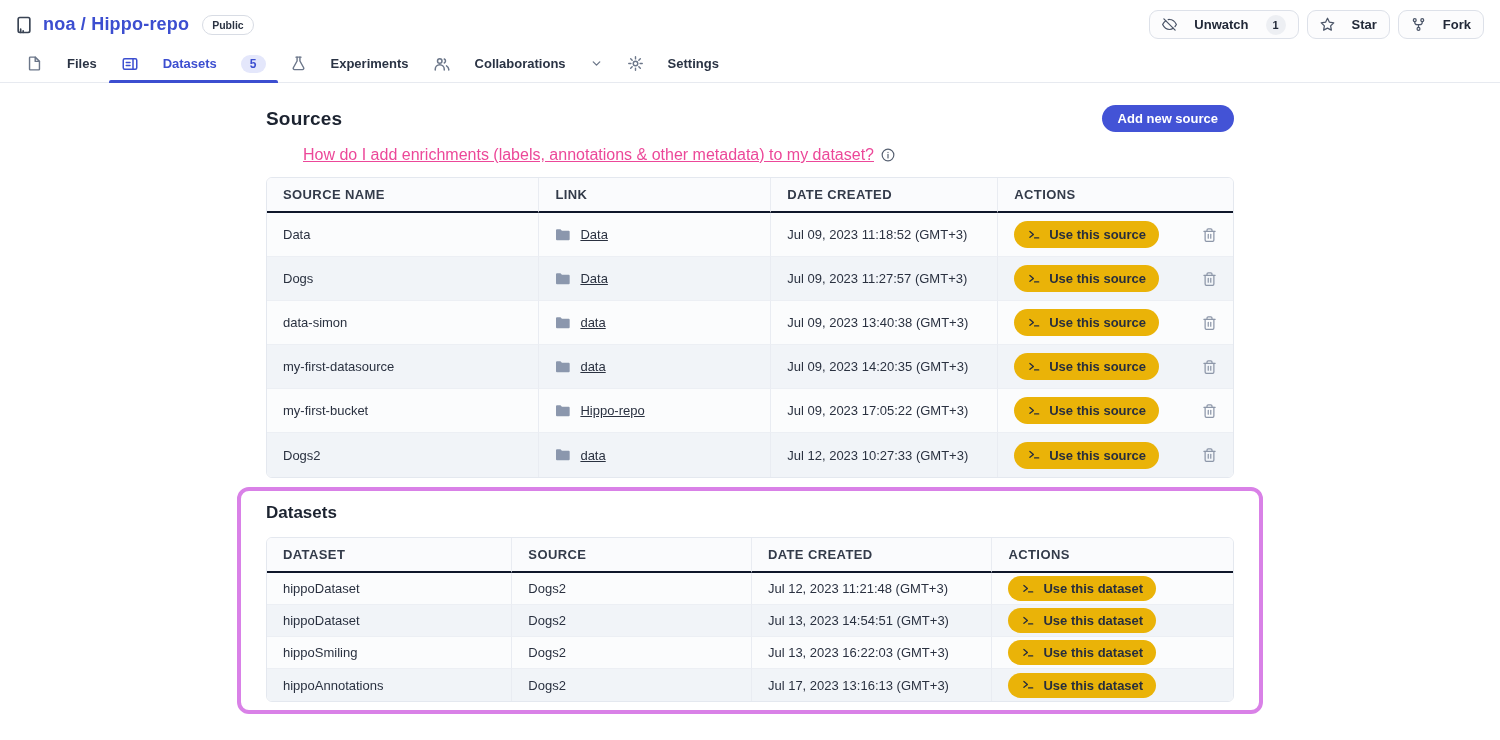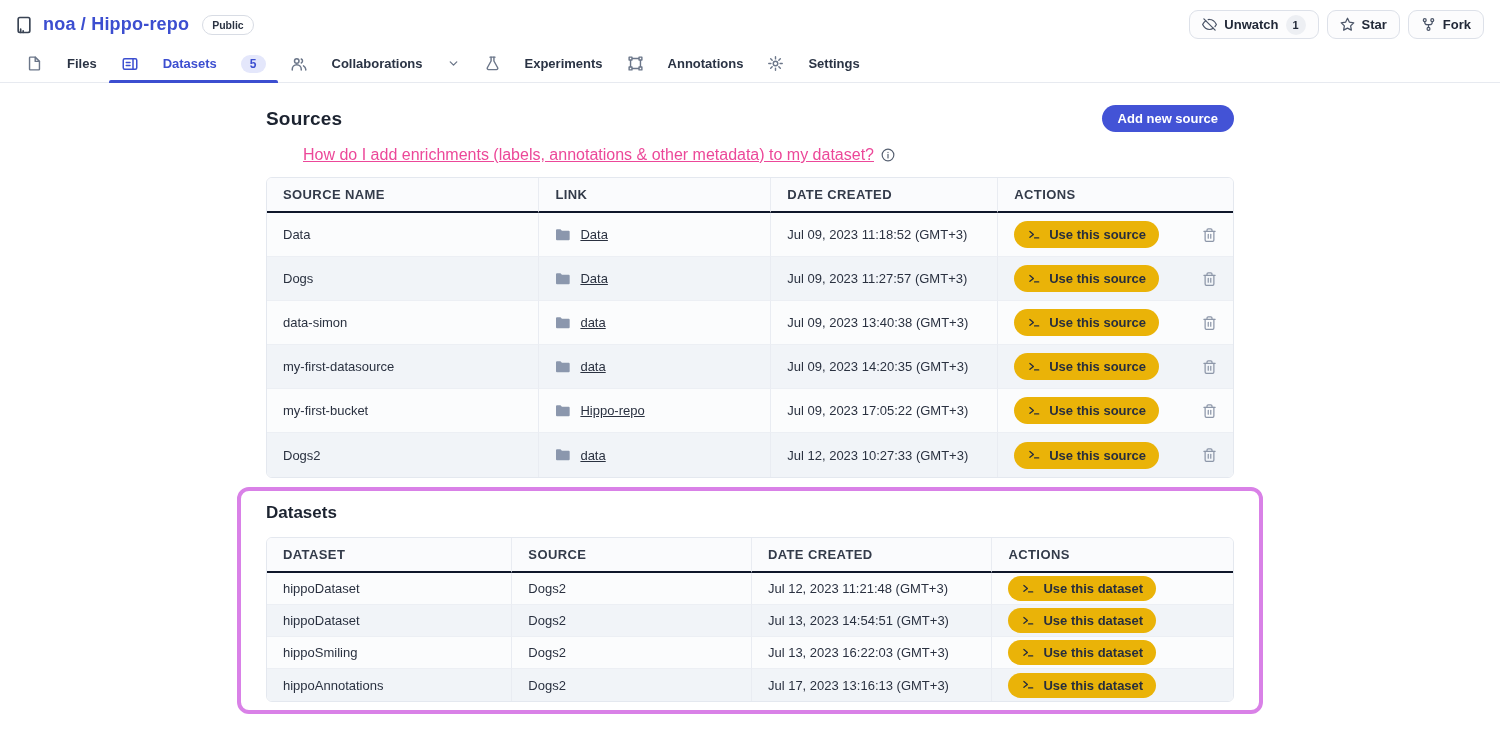--- a/index.html
+++ b/index.html
@@ -7,21 +7,21 @@
     font-family:"Liberation Sans","DejaVu Sans",sans-serif; color:#242c3b; }
   svg { display:block; }
 
   
   .topbar { display:flex; justify-content:space-between; align-items:center; padding:10px 16px 6px 14px; }
   .repo-title { display:flex; align-items:center; gap:9px; }
   .repo-name { font-size:18px; font-weight:700; color:#3c4ed0; letter-spacing:.2px; }
   .visibility-badge { margin-left:4px; font-size:10.5px; font-weight:600; color:#2b3342;
     border:1px solid #d8dce4; border-radius:10px; padding:3px 9px; background:#fff; }
   .topbar-actions { display:flex; gap:8px; }
-  .top-btn { display:inline-flex; align-items:center; gap:7px; height:29px; padding:0 12px;
+  .top-btn { display:inline-flex; align-items:center; gap:17px; height:29px; padding:0 12px;
     border:1px solid #dde1e9; border-radius:9px; background:#fcfcfd; font-size:13px;
     font-weight:700; color:#222938; cursor:pointer; font-family:inherit; }
   .count-badge { min-width:20px; height:20px; border-radius:50%; background:#edeff3;
     display:inline-flex; align-items:center; justify-content:center; font-size:11px; font-weight:700; }
 
   
   .tabbar { display:flex; padding:0 14px; border-bottom:1px solid #e7eaf0; height:38px; }
   .tab { position:relative; display:flex; align-items:center; gap:24px; padding:0 12px;
     font-size:13px; font-weight:600; color:#2a3344; cursor:pointer; }
   .tab .t-icon { color:#6b7689; }
@@ -135,53 +135,41 @@
           <line x1="7" y1="10" x2="12" y2="10"></line>
           <line x1="7" y1="14" x2="12" y2="14"></line>
           <line x1="16" y1="5" x2="16" y2="19"></line>
         </svg>
     </span>
     <span>Datasets</span>
     <span class="tab-badge">5</span>
   </div>
   <div class="tab">
     <span class="t-icon">
+      <svg width="17" height="17" viewBox="0 0 24 24" fill="none" stroke="currentColor" stroke-width="2" stroke-linecap="round" stroke-linejoin="round">
+          <path d="M10 3v5.5L4.7 18a1.8 1.8 0 0 0 1.6 2.6h11.4a1.8 1.8 0 0 0 1.6-2.6L14 8.5V3"></path>
+          <line x1="8.5" y1="3" x2="15.5" y2="3"></line>
+        </svg>
+    </span>
+    <span>Experiments</span>
+  </div>
+  <div class="tab">
+    <span class="t-icon">
       <svg width="18" height="18" viewBox="0 0 24 24" fill="none" stroke="currentColor" stroke-width="2" stroke-linecap="round" stroke-linejoin="round">
           <circle cx="9" cy="8" r="3"></circle>
           <path d="M3 20v-1a6 6 0 0 1 12 0v1"></path>
           <path d="M15 5.3a3 3 0 0 1 0 5.4M18 14.4a6 6 0 0 1 3 4.6v1"></path>
         </svg>
     </span>
     <span>Collaborations</span>
     <span>
       <svg width="13" height="13" viewBox="0 0 24 24" fill="none" stroke="#6b7689" stroke-width="2.4" stroke-linecap="round" stroke-linejoin="round">
           <polyline points="6 9 12 15 18 9"></polyline>
         </svg>
     </span>
-  </div>
-  <div class="tab">
-    <span class="t-icon">
-      <svg width="17" height="17" viewBox="0 0 24 24" fill="none" stroke="currentColor" stroke-width="2" stroke-linecap="round" stroke-linejoin="round">
-          <path d="M10 3v5.5L4.7 18a1.8 1.8 0 0 0 1.6 2.6h11.4a1.8 1.8 0 0 0 1.6-2.6L14 8.5V3"></path>
-          <line x1="8.5" y1="3" x2="15.5" y2="3"></line>
-        </svg>
-    </span>
-    <span>Experiments</span>
-  </div>
-  <div class="tab">
-    <span class="t-icon">
-      <svg width="17" height="17" viewBox="0 0 24 24" fill="none" stroke="currentColor" stroke-width="2" stroke-linejoin="round">
-          <rect x="5" y="5" width="14" height="14"></rect>
-          <rect x="3" y="3" width="4" height="4" fill="#fff"></rect>
-          <rect x="17" y="3" width="4" height="4" fill="#fff"></rect>
-          <rect x="3" y="17" width="4" height="4" fill="#fff"></rect>
-          <rect x="17" y="17" width="4" height="4" fill="#fff"></rect>
-        </svg>
-    </span>
-    <span>Annotations</span>
   </div>
   <div class="tab">
     <span class="t-icon">
       <svg width="17" height="17" viewBox="0 0 24 24" fill="none" stroke="currentColor" stroke-width="2" stroke-linecap="round" stroke-linejoin="round">
           <circle cx="12" cy="12" r="3.2"></circle>
           <path d="M12 2.5v3M12 18.5v3M2.5 12h3M18.5 12h3M5.2 5.2l2.1 2.1M16.7 16.7l2.1 2.1M18.8 5.2l-2.1 2.1M7.3 16.7l-2.1 2.1"></path>
         </svg>
     </span>
     <span>Settings</span>
   </div>

